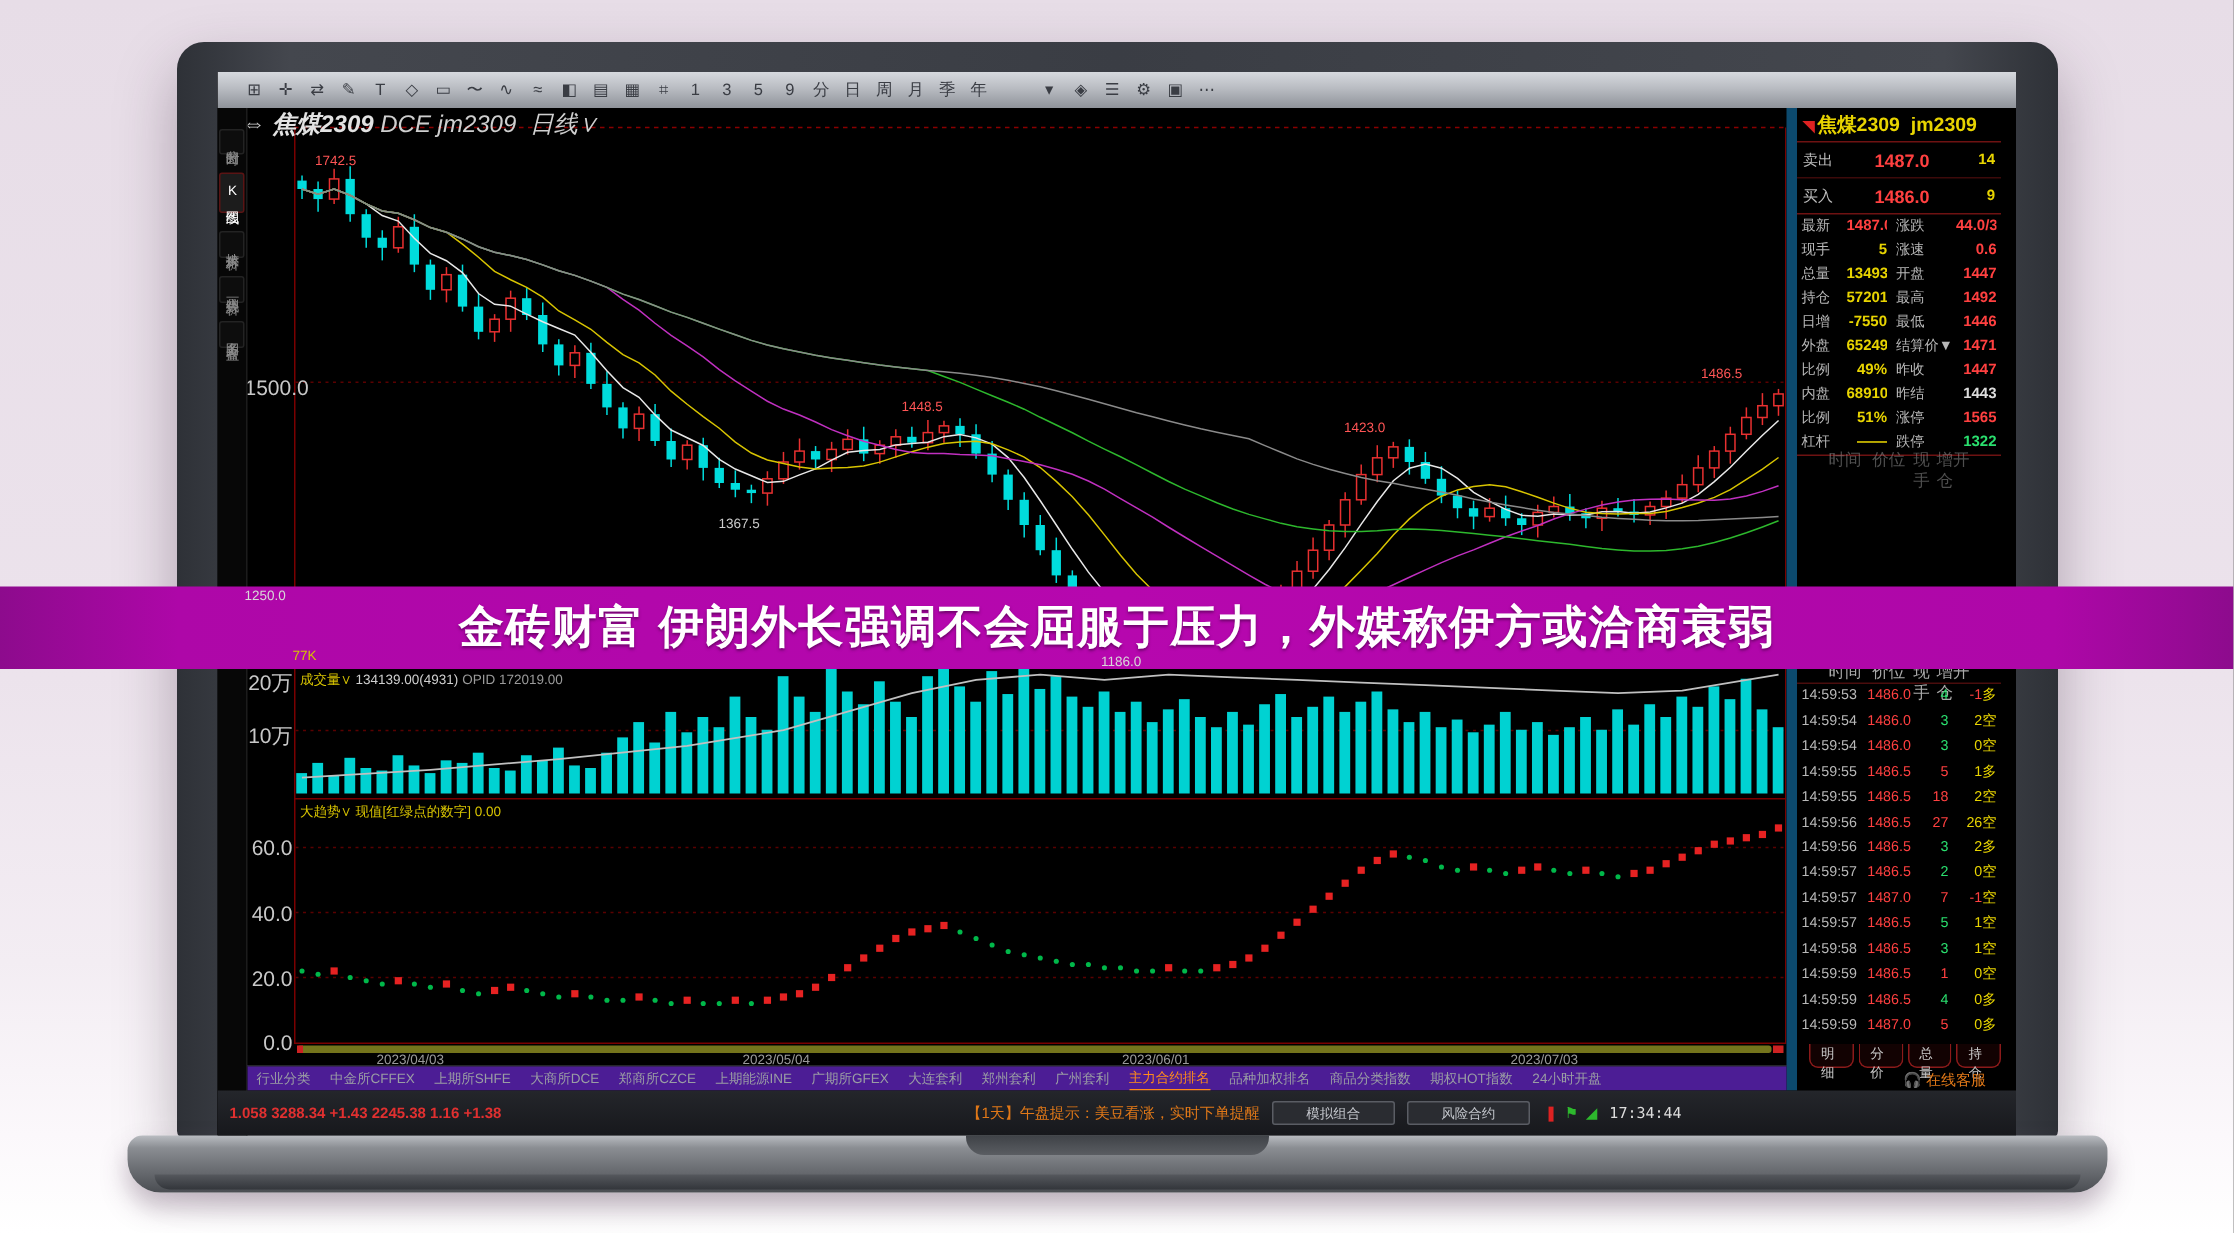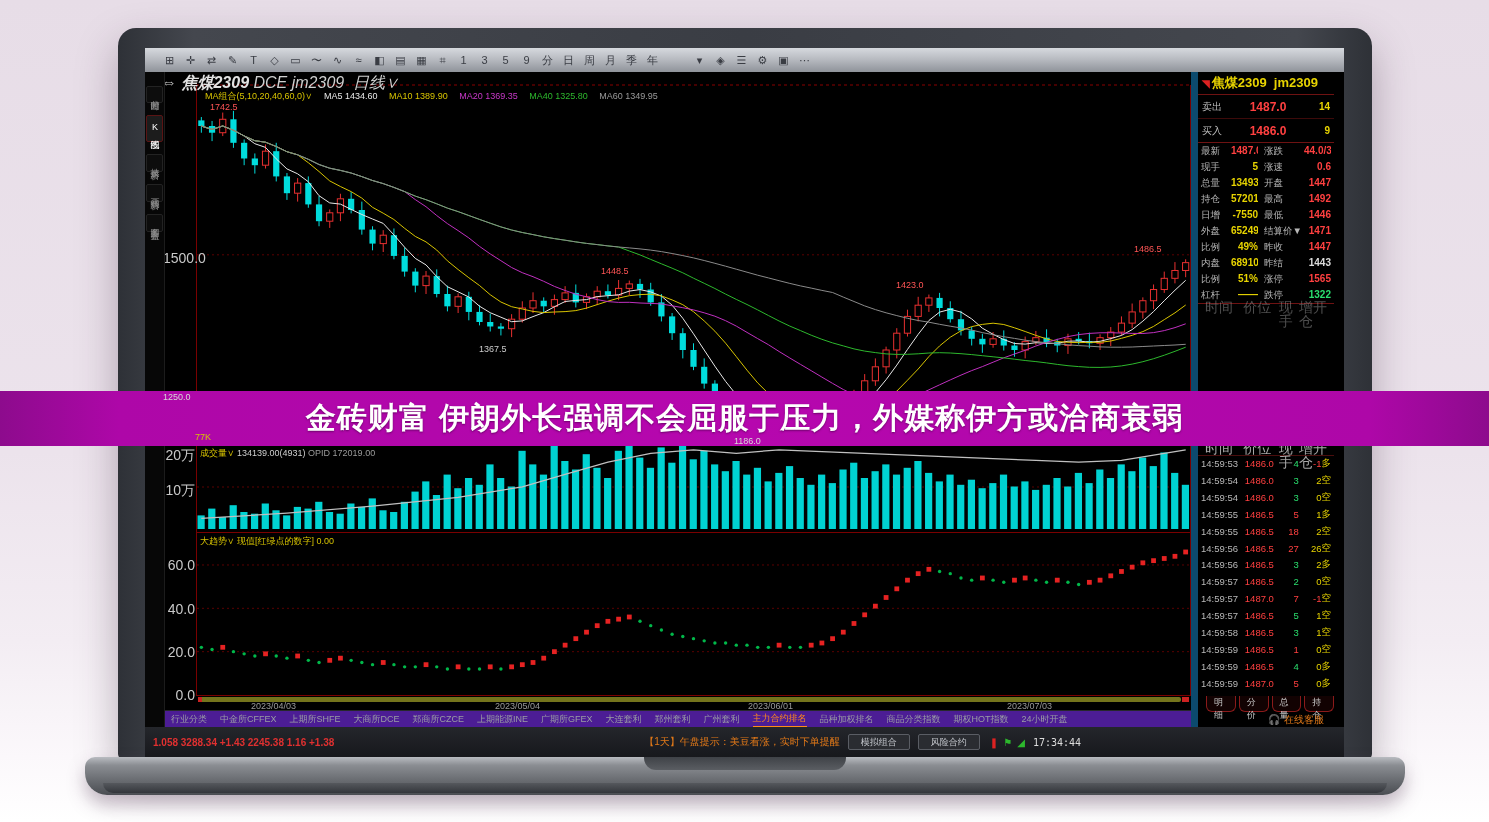--- a/index.html
+++ b/index.html
@@ -40,37 +40,37 @@
   .rp-ba-row{display:flex;align-items:center;height:23px;border-bottom:1px solid #3d0a0a;padding:0 4px;}
   .rp-ba-row .lbl{color:#bdbdbd;width:32px;}
   .rp-ba-row .px{color:#ff4040;font-weight:bold;font-size:12px;flex:1;text-align:center;}
   .rp-ba-row .qty{color:#e8d400;font-weight:bold;width:28px;text-align:right;}
   .rp-grid{border-bottom:1px solid #6e1212;}
   .rp-row{display:flex;height:16px;line-height:16px;padding:0 3px;}
   .rp-row .l{color:#b8b8b8;width:30px;font-size:9.5px;white-space:nowrap;}
   .rp-row .v{flex:1;text-align:right;font-weight:bold;font-size:10px;overflow:hidden;white-space:nowrap;}
   .rp-row .l2{width:40px;margin-left:6px;}
   .rp-row .v2{width:26px;}
-  .tick-header{display:flex;color:#8f8f8f;font-size:14px;height:14px;line-height:14px;padding:0 7px;}
+  .tick-header{display:flex;color:#8f8f8f;font-size:11px;height:14px;line-height:14px;padding:0 21px;}
   .tick-header.dim{opacity:.55;position:absolute;top:228px;left:0;right:0;}
   .tick-header.bright{position:absolute;top:368px;left:0;right:0;border-top:1px solid #4a0d0d;border-bottom:1px solid #4a0d0d;color:#a8a8a8;}
   .th-c1{width:44px;} .th-c2{width:36px;text-align:center;} .th-c3{width:24px;text-align:right;} .th-c4{width:24px;text-align:right;} .th-c5{flex:1;text-align:right;}
   .tick-rows{position:absolute;top:383px;left:0;right:0;height:237px;display:flex;flex-direction:column;}
   .tick-row{display:flex;flex:1;align-items:center;padding:0 3px;font-size:9.5px;}
   .panel-tabs{position:absolute;top:624px;left:0;right:0;height:16px;display:flex;gap:3px;padding-left:8px;}
   .ptab{border:1px solid #8b1a1a;border-top:none;color:#c9c9c9;font-size:9px;line-height:13px;padding:0 7px;border-radius:0 0 6px 6px;background:#120202;}
   .service-row{position:absolute;top:641px;left:0;right:0;height:14px;text-align:right;padding-right:10px;color:#e07818;font-size:10px;}
   
   .bottom-tabs{position:absolute;left:20px;top:662px;width:1026px;height:17px;background:#4c1d95;border-top:1px solid #26272c;display:flex;align-items:center;gap:13px;padding-left:6px;box-sizing:border-box;z-index:4;white-space:nowrap;}
   .btab{font-size:9px;color:#9a9da4;}
   .btab.active{color:#ff8c1a;border-bottom:1px solid #ff8c1a;padding-bottom:1px;}
   .status-bar{position:absolute;left:0;top:679px;width:1199px;height:30px;background:linear-gradient(180deg,#24262b,#17181c);display:flex;align-items:center;box-sizing:border-box;padding:0 8px;z-index:5;font-size:10px;}
   .ticker{color:#e03030;font-weight:bold;white-space:nowrap;}
   .notice{color:#e07818;margin-left:310px;white-space:nowrap;text-align:right;}
-  .sb-btn{border:1px solid #5a5d64;color:#c3c6cc;background:#2a2c31;font-size:9px;line-height:14px;padding:0 12px;border-radius:2px;margin-left:8px;white-space:nowrap;}
+  .sb-btn{border:1px solid #5a5d64;color:#c3c6cc;background:#2a2c31;font-size:9px;line-height:14px;padding:0 22px;border-radius:2px;margin-left:8px;white-space:nowrap;}
   .sb-icons{margin-left:10px;display:flex;gap:5px;align-items:center;}
   .sb-time{color:#dcdcdc;margin-left:8px;font-family:"DejaVu Sans Mono",monospace;font-size:10px;}
   .c-red{color:#ff4040;} .c-yellow{color:#e8d400;} .c-green{color:#2adf6e;} .c-white{color:#dcdcdc;} .c-gray{color:#b8b8b8;}
   svg text{font-family:"Liberation Sans",sans-serif;}
 </style>
 </head>
 <body>
 
 <div class="page">
 
@@ -120,23 +120,20 @@
         </div>
 
       <div class="chart-title">
         <span>⇔</span>
         <span class="sym">焦煤2309</span>
         <span>DCE</span>
         <span>jm2309</span>
         &nbsp;<span>日线∨</span>
       </div>
 
-      <div class="ma-row">
-        <span class="hdr-yellow">MA组合(5,10,20,40,60,0)∨</span><span id="maVals"><span style="color: rgb(232, 232, 232);"> MA5 1434.60</span><span style="color: rgb(216, 196, 0);"> MA10 1389.90</span><span style="color: rgb(200, 56, 200);"> MA20 1369.35</span><span style="color: rgb(45, 184, 45);"> MA40 1325.80</span><span style="color: rgb(154, 154, 154);"> MA60 1349.95</span></span>
-      </div>
 
       <div class="vol-header">
         <span class="hdr-yellow">成交量∨</span>
         <span class="hdr-white">134139.00(4931)</span>
         <span class="hdr-gray">OPID 172019.00</span>
       </div>
 
       <div class="ind-header">
         <span class="hdr-yellow">大趋势∨</span>
         <span class="hdr-yellow">现值[红绿点的数字] 0.00</span>

